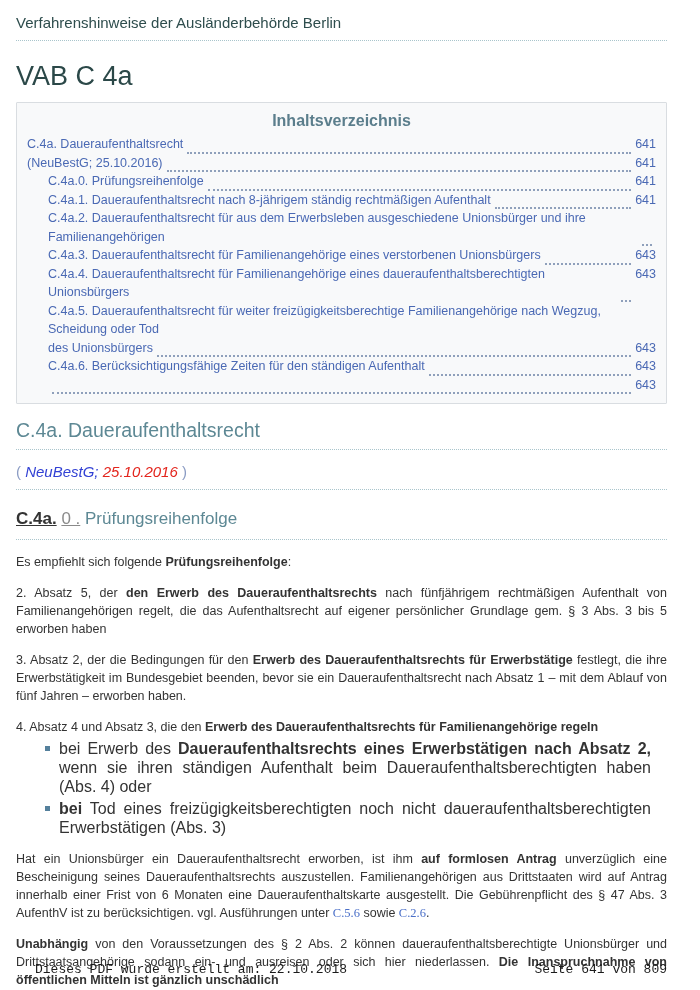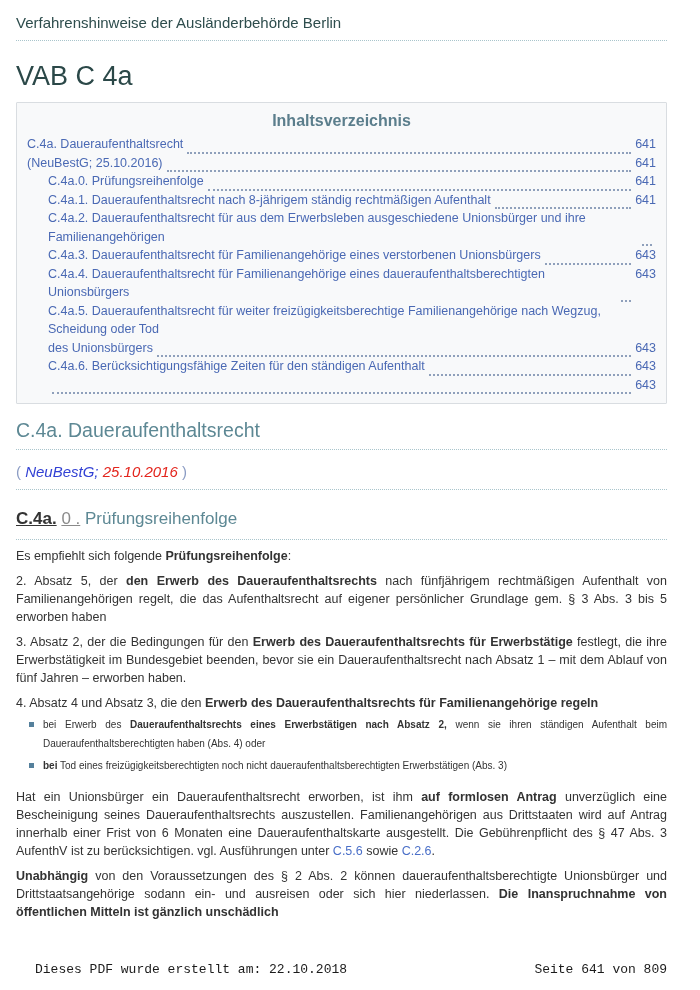--- a/index.html
+++ b/index.html
@@ -41,36 +41,36 @@
   }
   .meta{
     font-size:15px;margin:13px 0 0 0;padding-bottom:9px;
     border-bottom:1px dotted #a9c5cc;
   }
   .h3{
     font-size:17px;margin:19px 0 0 0;padding-bottom:10px;
     border-bottom:1px dotted #a9c5cc;
   }
   .p{
-    font-size:12.5px;line-height:18px;text-align:justify;margin:7px 0;
+    font-size:12.5px;line-height:18px;text-align:justify;margin:13px 0;
   }
   .p.tight{margin-bottom:2px;}
   .bullets{margin:2px 0 13px 0;}
   .bullet-item{
-    position:relative;padding-left:27px;margin:3px 0;
-    font-size:10px;line-height:19px;text-align:justify;
+    position:relative;padding-left:27px;margin:3px 16px;
+    font-size:16px;line-height:19px;text-align:justify;
   }
   .bullet-marker{
     position:absolute;left:13px;top:7px;width:5px;height:5px;background:#55809c;
   }
   
   .b{font-weight:bold;}
   .i{font-style:italic;}
   .u{text-decoration:underline;}
-  .c-link{color:#4a6fc8;cursor:pointer;}
+  .c-link{color:#4a6fc8;cursor:pointer;font-family:Liberation Serif, serif;}
   .c-blue{color:#3140d4;}
   .c-red{color:#e3251d;}
   .c-paren{color:#8b9cc4;}
   .c-gray{color:#8a8a8a;}
   .c-teal{color:#5d8894;}
   
   .footer{
     position:absolute;left:35px;right:33px;bottom:13px;
     display:flex;justify-content:space-between;
     font-size:13px;color:#1b1b1b;font-family:Liberation Mono, monospace;

